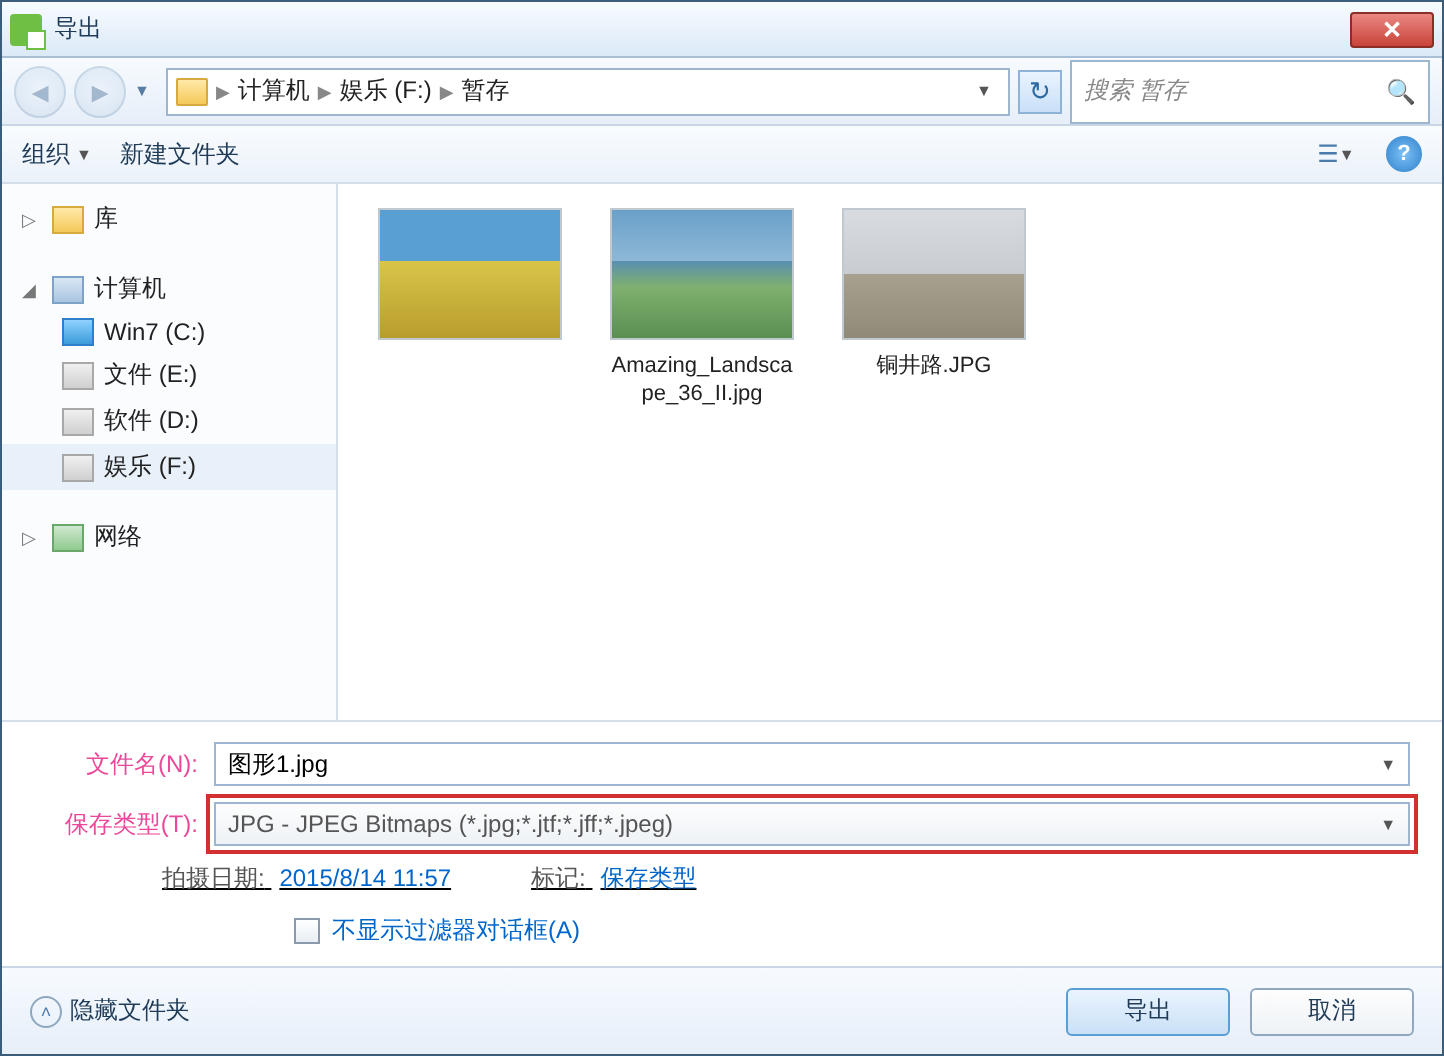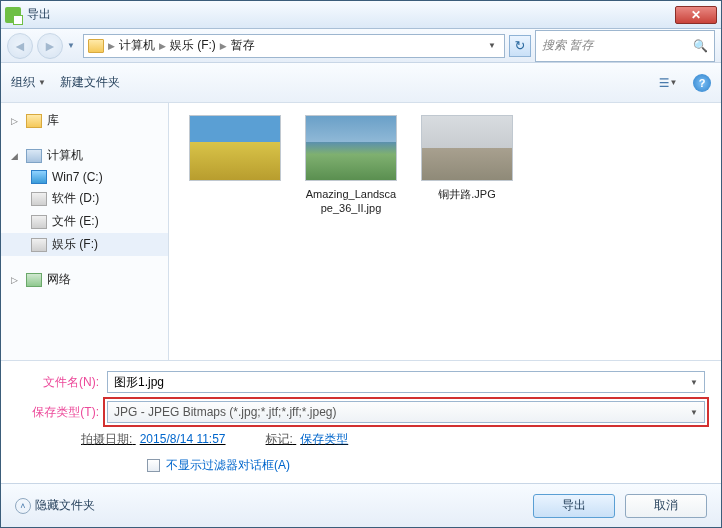--- a/index.html
+++ b/index.html
@@ -16,21 +16,21 @@
 .navdrop { width: 12px; color: #5a7ea3; font-size: 8px; }
 .addressbar { flex: 1; height: 24px; background: #fff; border: 1px solid #9db6cf; display: flex; align-items: center; padding: 0 4px; gap: 4px; }
 .addricon { width: 16px; height: 14px; background: linear-gradient(#ffe9a8, #f5c95a); border: 1px solid #d8a93e; border-radius: 1px; }
 .breadcrumb { display: flex; align-items: center; gap: 4px; flex: 1; }
 .breadcrumb .sep { color: #888; font-size: 9px; }
 .breadcrumb .crumb { color: #222; }
 .addrdrop { width: 16px; color: #555; font-size: 8px; text-align: center; }
 .refresh { width: 22px; height: 22px; background: linear-gradient(#eaf4ff, #c9e0f7); border: 1px solid #8fb3d6; display: flex; align-items: center; justify-content: center; color: #2c6aa0; font-size: 13px; }
 .searchbox { width: 180px; height: 32px; background: #fff; border: 1px solid #9db6cf; display: flex; align-items: center; padding: 0 6px; color: #888; font-style: italic; }
 .searchbox .mag { margin-left: auto; color: #4a7bac; font-style: normal; }
-.toolbar { height: 40px; background: linear-gradient(#f9fcff, #eaf1f9); border-bottom: 1px solid #d4dfeb; display: flex; align-items: center; padding: 0 10px; gap: 14px; }
+.toolbar { height: 29px; background: linear-gradient(#f9fcff, #eaf1f9); border-bottom: 1px solid #d4dfeb; display: flex; align-items: center; padding: 0 10px; gap: 14px; }
 .toolbar .tbtn { color: #1f3b57; display: flex; align-items: center; gap: 3px; }
 .toolbar .tdrop { font-size: 8px; color: #555; }
 .toolbar .spacer { flex: 1; }
 .toolbar .iconbtn { width: 22px; height: 22px; display: flex; align-items: center; justify-content: center; color: #4a7bac; }
 .help { width: 18px; height: 18px; border-radius: 9px; background: radial-gradient(#7ec1f7, #2c7fc9); color: #fff; font-weight: bold; display: flex; align-items: center; justify-content: center; font-size: 11px; }
 .body { flex: 1; display: flex; min-height: 0; }
 .sidebar { width: 168px; border-right: 1px solid #d4dfeb; background: #fafcfe; overflow: auto; padding: 6px 0; }
 .tree-item { display: flex; align-items: center; padding: 3px 10px; gap: 5px; color: #222; }
 .tree-item.indent1 { padding-left: 30px; }
 .tree-item.selected { background: #e8f0fa; }
@@ -131,25 +131,25 @@
         <span class="expander">◢</span>
         <span class="ticon cmp"></span>
         <span>计算机</span>
       </div>
       <div class="tree-item indent1">
         <span class="ticon win"></span>
         <span>Win7 (C:)</span>
       </div>
       <div class="tree-item indent1">
         <span class="ticon drv"></span>
-        <span>软件 (D:)</span>
+        <span>文件 (E:)</span>
       </div>
       <div class="tree-item indent1">
         <span class="ticon drv"></span>
-        <span>文件 (E:)</span>
+        <span>软件 (D:)</span>
       </div>
       <div class="tree-item indent1 selected">
         <span class="ticon drv"></span>
         <span>娱乐 (F:)</span>
       </div>
       <div style="height:12px"></div>
       <div class="tree-item">
         <span class="expander">▷</span>
         <span class="ticon net"></span>
         <span>网络</span>

